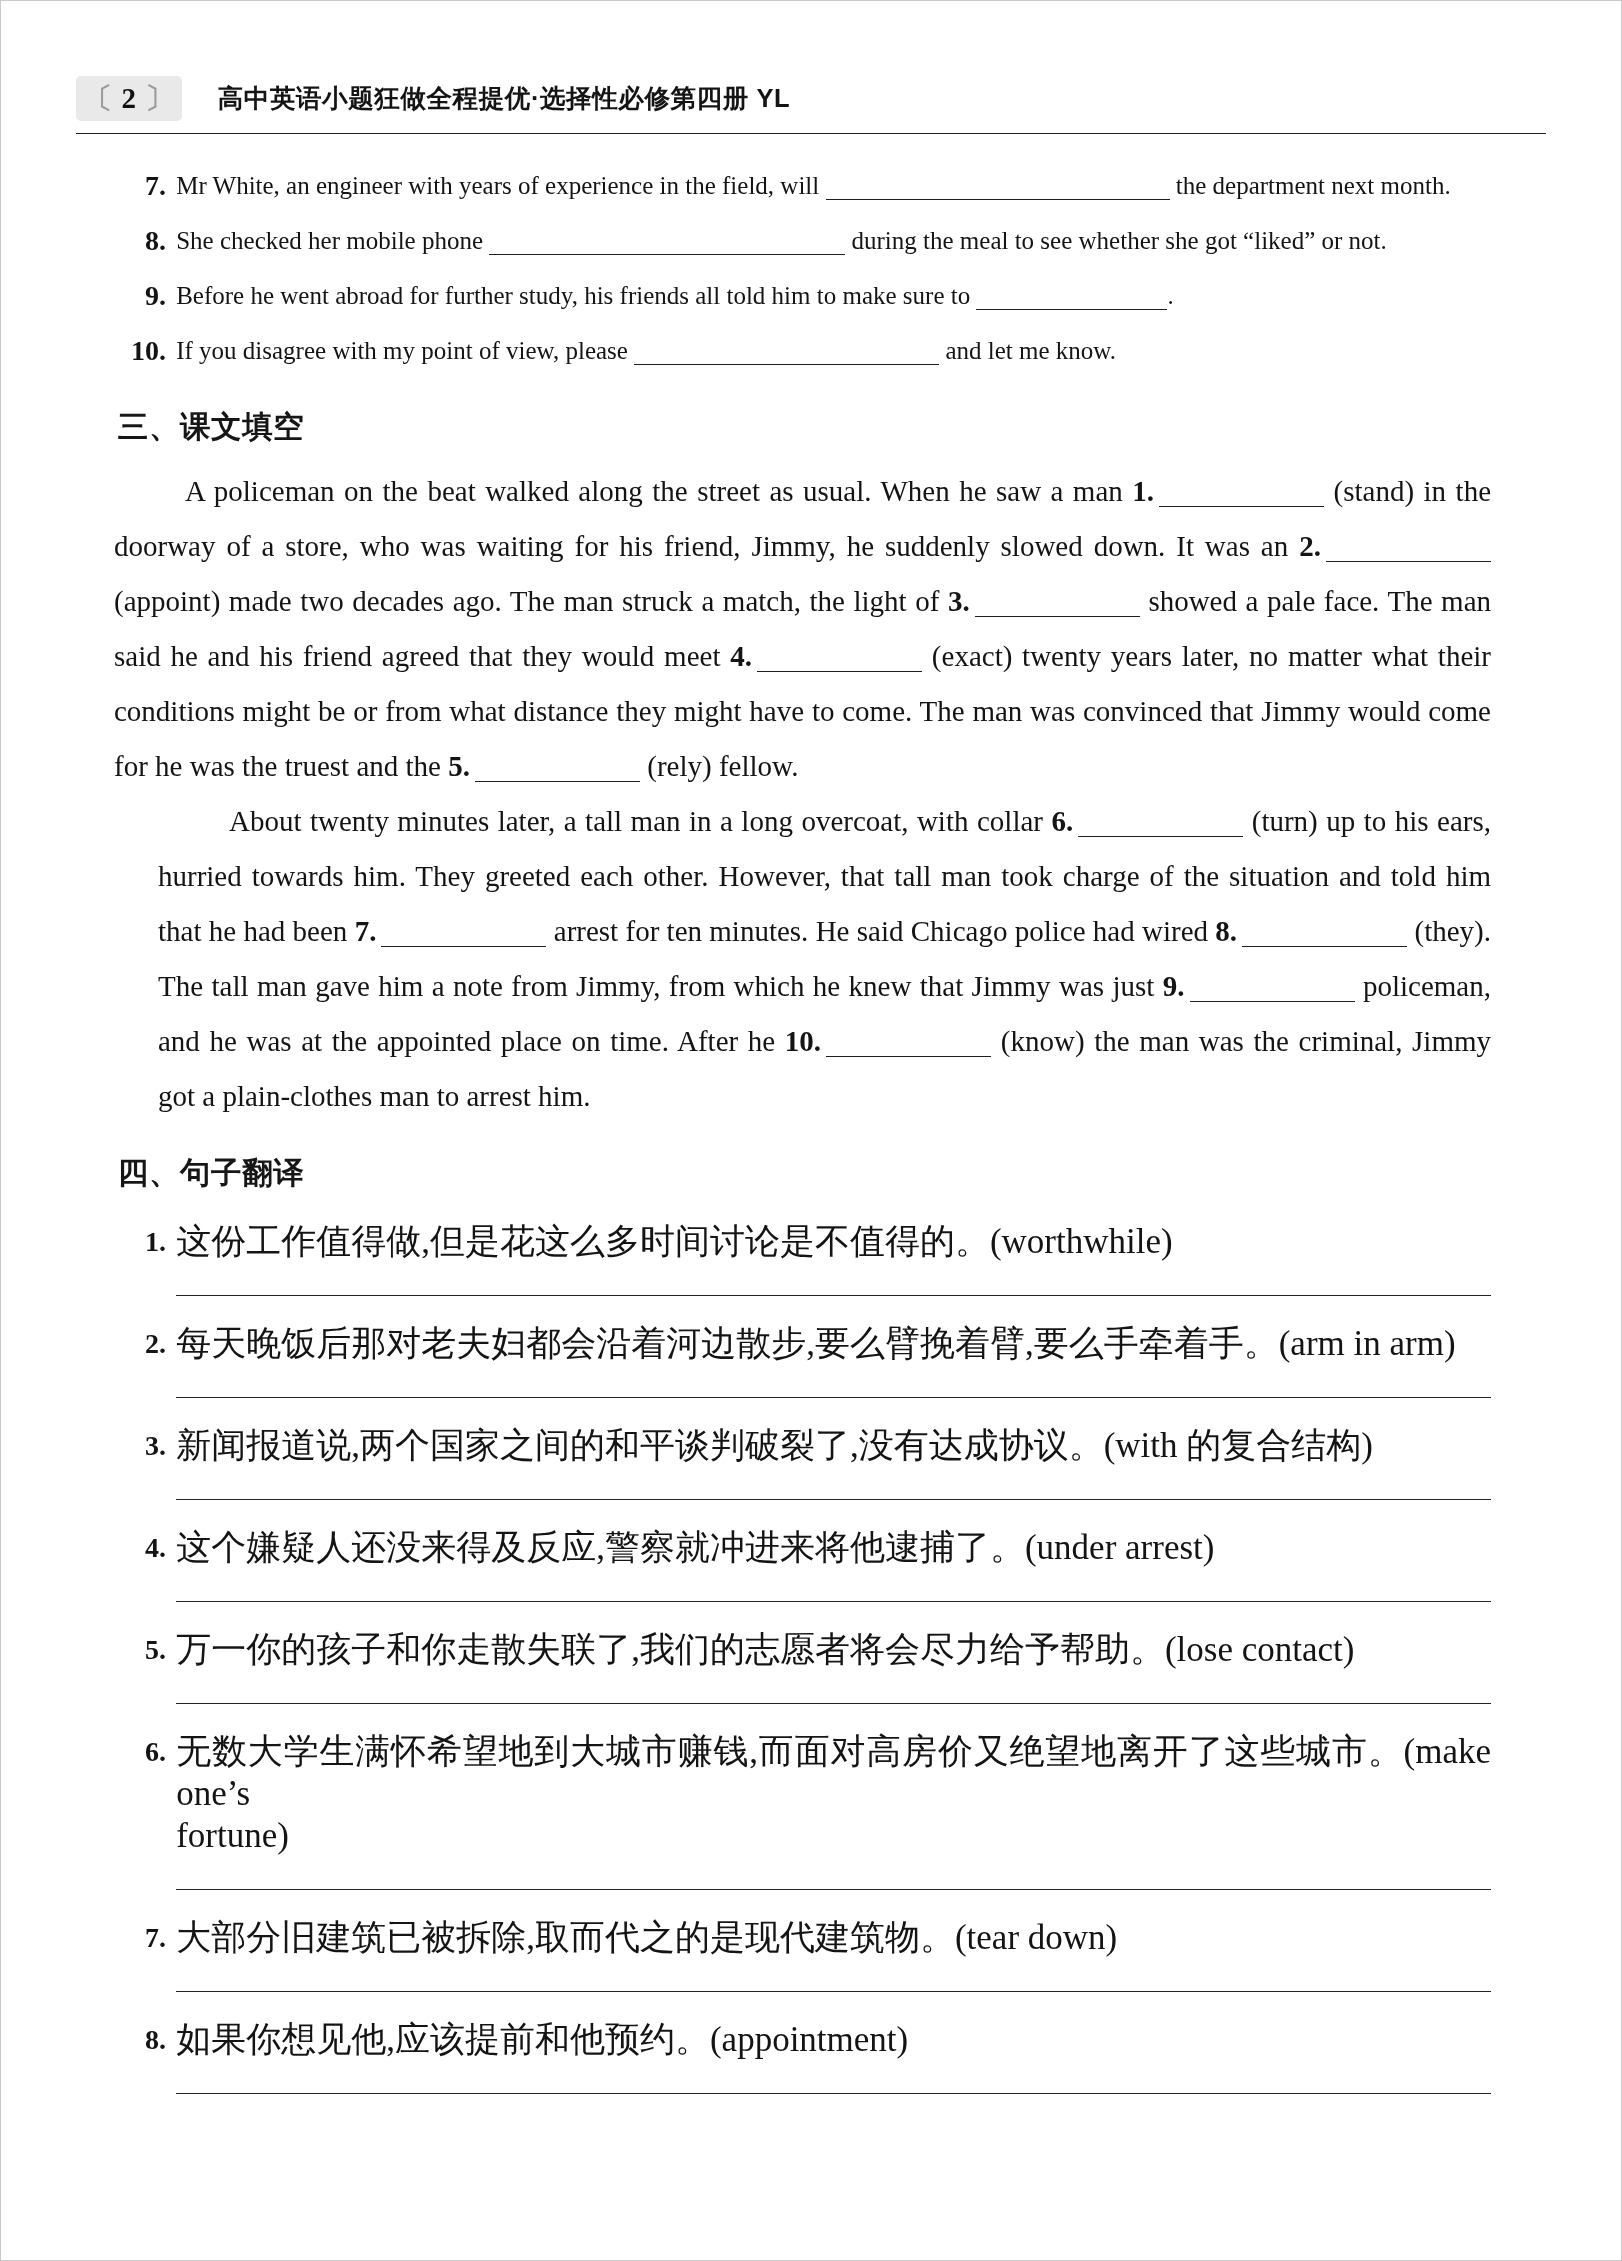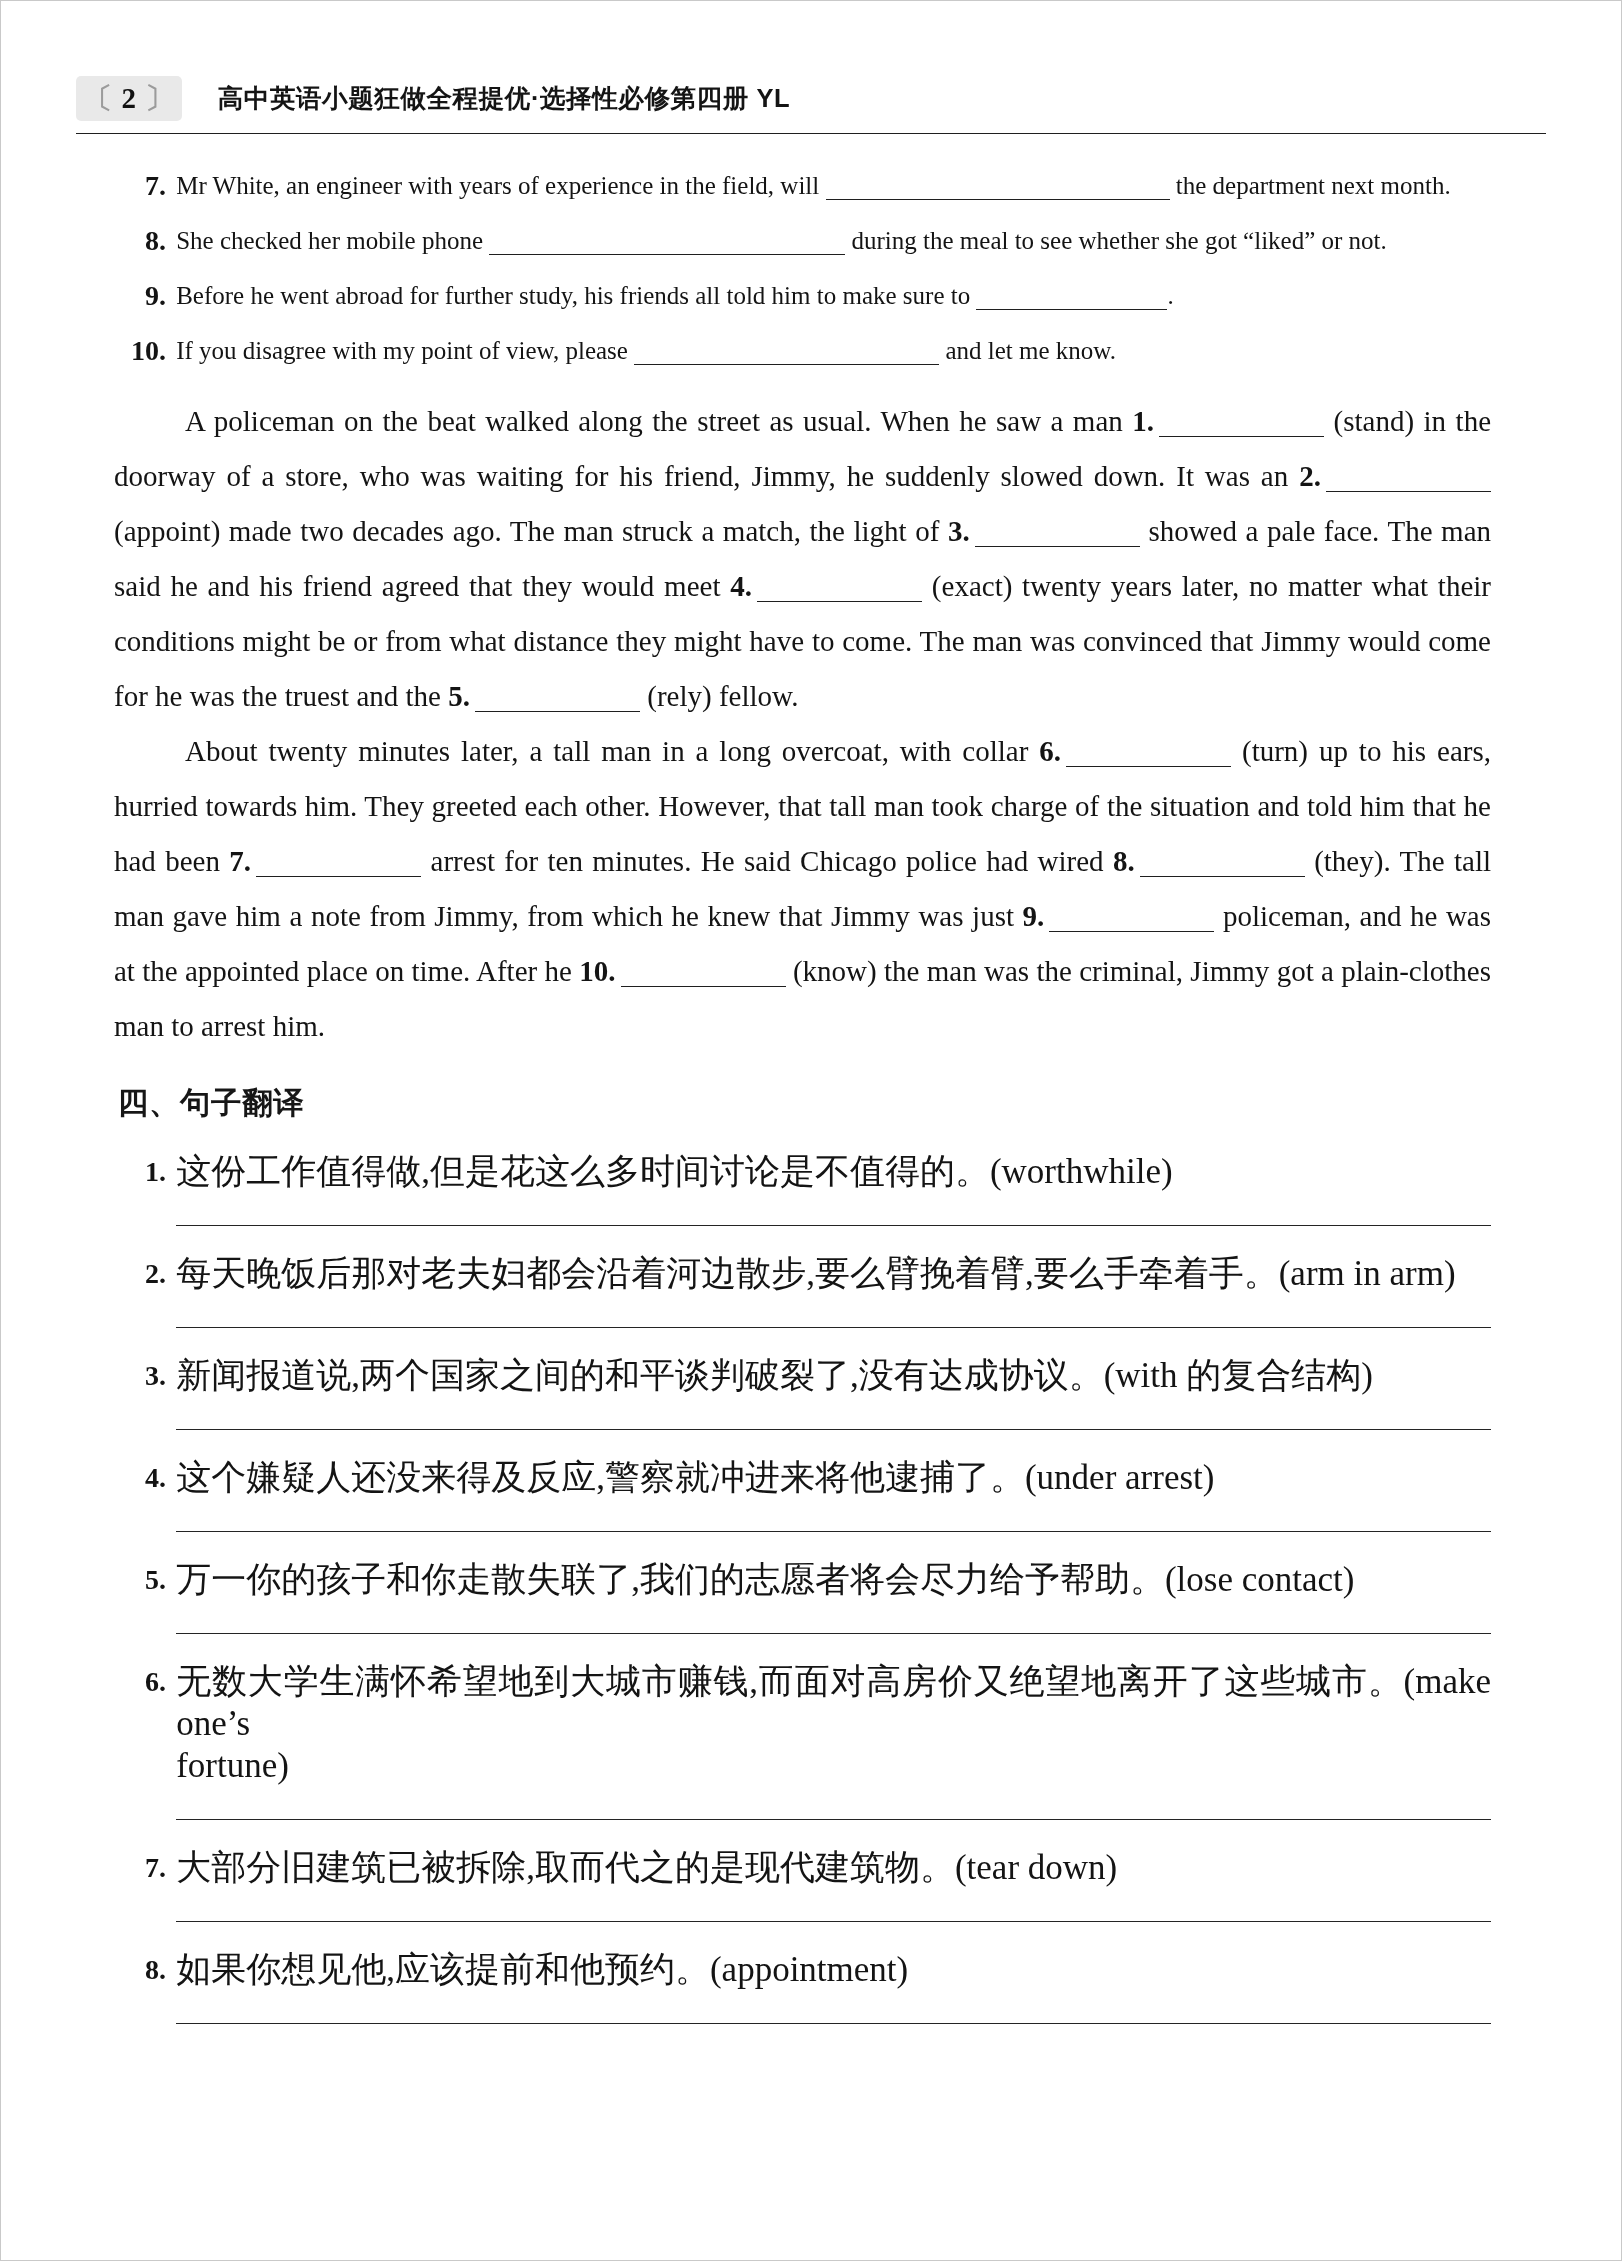--- a/index.html
+++ b/index.html
@@ -66,21 +66,21 @@
     font-weight:700; font-size:30.5px;
     margin:29px 0 0 3.8px; color:#161616;
     letter-spacing:0.6px;
   }
   
   .passage p {
     margin:16.5px 0 0 0;
     font-size:29px; line-height:55px;
     text-align:justify; text-indent:71px;
   }
-  .passage p + p { margin-top:0; }
+  .passage p + p { margin-top:0;margin-left:44px; }
   
   .trans { margin-top:5.1px; }
   .t-item { display:flex; margin-top:27px; }
   .t-item .num {
     flex:0 0 52px; text-align:right;
     font-weight:700; font-size:28px; line-height:42px;
     padding-right:10.2px;
   }
   .t-item .txt {
     flex:1; font-size:35px; line-height:42px;
@@ -120,20 +120,21 @@
         <div class="num-item">
           <span class="num">9.</span>
           <div class="txt">Before he went abroad for further study, his friends all told him to make sure to <span class="blank" style="width: 191px;"></span>.</div>
         </div>
         <div class="num-item">
           <span class="num">10.</span>
           <div class="txt">If you disagree with my point of view, please <span class="blank" style="width: 305px;"></span> and let me know.</div>
         </div>
       </div>
 
+    <div class="h-section">三、课文填空</div>
 
     <div class="passage" id="passage">
         <p>A policeman on the beat walked along the street as usual. When he saw a man <span class="blank-num">1.</span><span class="blank" style="width: 165px;"></span> (stand) in the doorway of a store, who was waiting for his friend, Jimmy, he suddenly slowed down. It was an <span class="blank-num">2.</span><span class="blank" style="width: 165px;"></span> (appoint) made two decades ago. The man struck a match, the light of <span class="blank-num">3.</span><span class="blank" style="width: 165px;"></span> showed a pale face. The man said he and his friend agreed that they would meet <span class="blank-num">4.</span><span class="blank" style="width: 165px;"></span> (exact) twenty years later, no matter what their conditions might be or from what distance they might have to come. The man was convinced that Jimmy would come for he was the truest and the <span class="blank-num">5.</span><span class="blank" style="width: 165px;"></span> (rely) fellow.</p>
         <p>About twenty minutes later, a tall man in a long overcoat, with collar <span class="blank-num">6.</span><span class="blank" style="width: 165px;"></span> (turn) up to his ears, hurried towards him. They greeted each other. However, that tall man took charge of the situation and told him that he had been <span class="blank-num">7.</span><span class="blank" style="width: 165px;"></span> arrest for ten minutes. He said Chicago police had wired <span class="blank-num">8.</span><span class="blank" style="width: 165px;"></span> (they). The tall man gave him a note from Jimmy, from which he knew that Jimmy was just <span class="blank-num">9.</span><span class="blank" style="width: 165px;"></span> policeman, and he was at the appointed place on time. After he <span class="blank-num">10.</span><span class="blank" style="width: 165px;"></span> (know) the man was the criminal, Jimmy got a plain-clothes man to arrest him.</p>
       </div>
 
     <div class="h-section">四、句子翻译</div>
 
     <div class="trans" id="translations">
         <div class="t-item">

